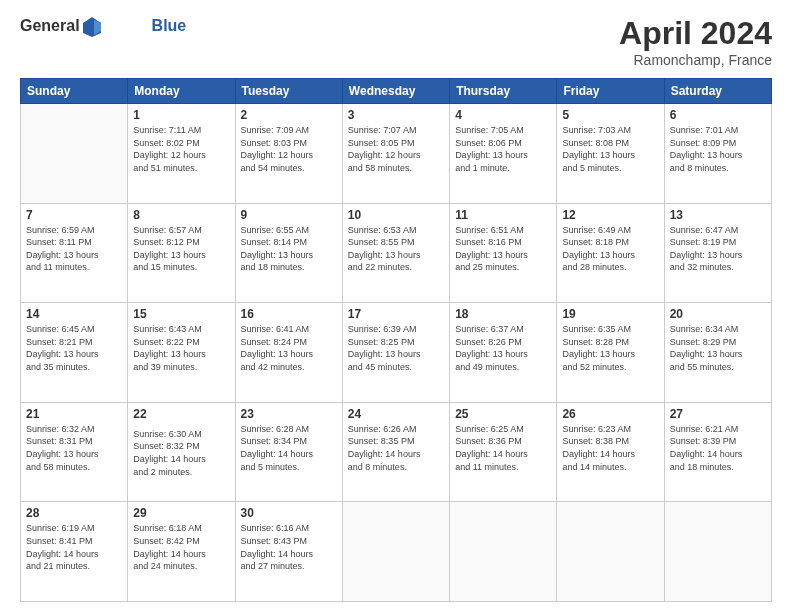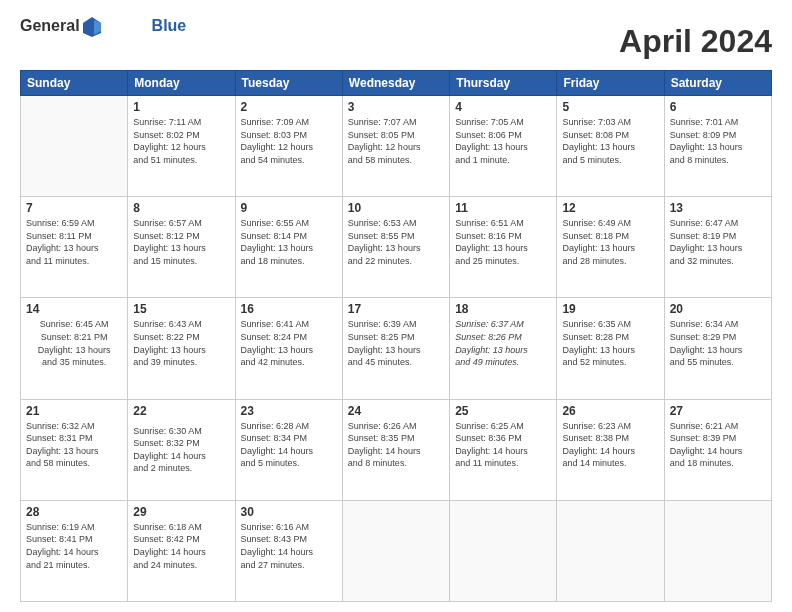--- a/index.html
+++ b/index.html
@@ -27,21 +27,20 @@
       display: flex;
       flex-direction: column;
       align-items: flex-start;
     }
     .logo-text {
       display: flex;
       align-items: center;
     }
     .title-section {
       text-align: right;
-      margin-top: 8px;
     }
     .month-year {
       font-size: 32px;
       font-weight: bold;
       color: #333;
     }
     .location {
       font-size: 14px;
       color: #555;
     }
@@ -94,20 +93,21 @@
         <span style="font-size:16px;font-weight:bold;color:#333;">General</span>
         <svg width="22" height="22" viewBox="0 0 22 22" style="margin:0 1px;">
           <path d="M11 2 L20 8 L20 18 L11 22 L2 18 L2 8 Z" fill="#2a5da8"></path>
           <path d="M13 5 L20 8 L20 16 L13 20Z" fill="#4a8fd4"></path>
         </svg>
         <span style="font-size:16px;font-weight:bold;color:#2a5da8;padding-left:48px;">Blue</span>
       </div>
     </div>
     <div class="title-section">
       <div class="month-year">April 2024</div>
+      <div class="location">Ramonchamp, France</div>
     </div>
   </div>
 
   <table class="calendar-table">
     <thead>
       <tr>
       <th>Sunday</th>
           <th>Monday</th>
           <th>Tuesday</th>
           <th>Wednesday</th>
@@ -209,21 +209,21 @@
             <span class="day-number">13</span>
             <div class="day-info" style="white-space: pre-line;">Sunrise: 6:47 AM
 Sunset: 8:19 PM
 Daylight: 13 hours
 and 32 minutes.</div>
           </td>
         </tr>
         <tr>
           <td>
             <span class="day-number">14</span>
-            <div class="day-info" style="white-space: pre-line; text-align: center;">Sunrise: 6:45 AM
+            <div class="day-info" style="white-space: pre-line;">Sunrise: 6:45 AM
 Sunset: 8:21 PM
 Daylight: 13 hours
 and 35 minutes.</div>
           </td>
           <td>
             <span class="day-number">15</span>
             <div class="day-info" style="white-space: pre-line;">Sunrise: 6:43 AM
 Sunset: 8:22 PM
 Daylight: 13 hours
 and 39 minutes.</div>
@@ -237,21 +237,21 @@
           </td>
           <td>
             <span class="day-number">17</span>
             <div class="day-info" style="white-space: pre-line;">Sunrise: 6:39 AM
 Sunset: 8:25 PM
 Daylight: 13 hours
 and 45 minutes.</div>
           </td>
           <td>
             <span class="day-number">18</span>
-            <div class="day-info" style="white-space: pre-line; font-style: italic;">Sunrise: 6:37 AM
+            <div class="day-info" style="white-space: pre-line;">Sunrise: 6:37 AM
 Sunset: 8:26 PM
 Daylight: 13 hours
 and 49 minutes.</div>
           </td>
           <td>
             <span class="day-number">19</span>
             <div class="day-info" style="white-space: pre-line;">Sunrise: 6:35 AM
 Sunset: 8:28 PM
 Daylight: 13 hours
 and 52 minutes.</div>

